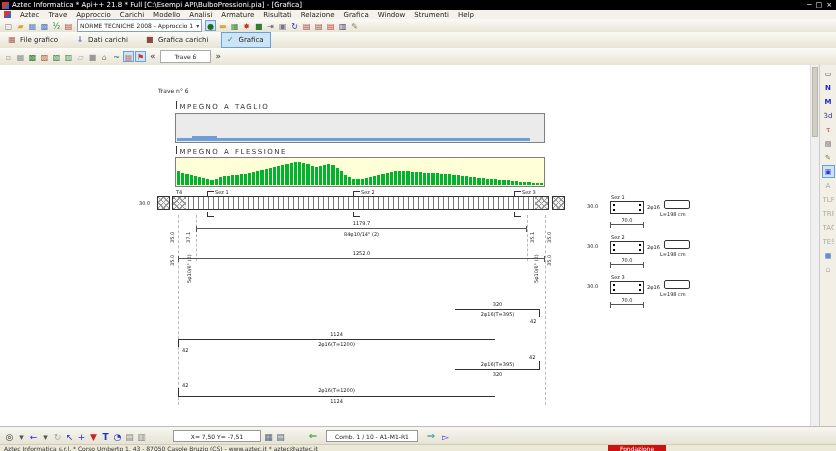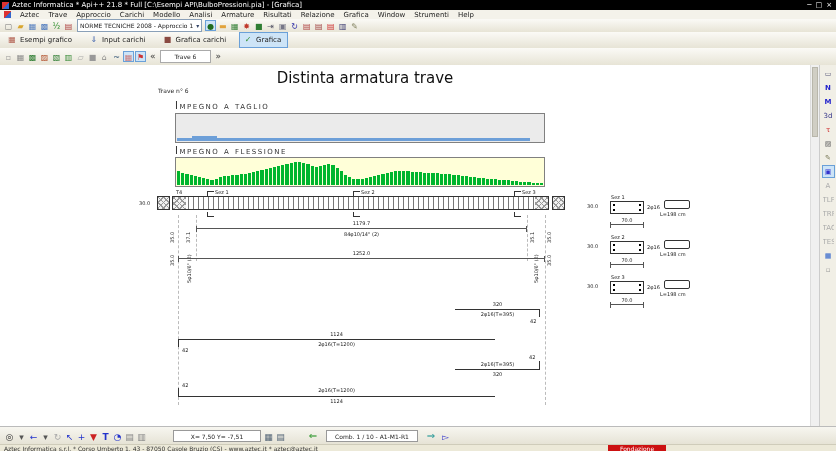--- a/index.html
+++ b/index.html
@@ -159,25 +159,25 @@
         <span class="icon " style="color: rgb(153, 51, 51);">▤</span>
         <span class="icon " style="color: rgb(204, 34, 34);">▤</span>
         <span class="icon " style="color: rgb(68, 68, 119);">▥</span>
         <span class="icon " style="color: rgb(136, 136, 102);">✎</span>
       </span>
   </div>
 
   <div class="toolbar t2">
     <span class="modebtn">
       <span class="mico c0">▦</span>
-      <span>Esempi grafico</span>
+      <span>File grafico</span>
     </span>
     <span class="modebtn">
       <span class="mico c1">⇓</span>
-      <span>Input carichi</span>
+      <span>Dati carichi</span>
     </span>
     <span class="modebtn">
       <span class="mico c2">■</span>
       <span>Grafica carichi</span>
     </span>
     <span class="modebtn active">
       <span class="mico c3">✓</span>
       <span>Grafica</span>
     </span>
   </div>
@@ -197,21 +197,20 @@
         <span class="icon active" style="color: rgb(204, 119, 119);">▦</span>
         <span class="icon active" style="color: rgb(204, 51, 51);">⚑</span>
       </span>
     <span class="navbtn">«</span>
     <span class="tab">Trave 6</span>
     <span class="navbtn">»</span>
   </div>
 
   <div class="canvas">
 
-    <div class="dtitle">Distinta armatura trave</div>
     <div class="txt" style="left:158px;top:22px;font-size:6px;">Trave n° 6</div>
 
     <div class="dheading" style="left:175px;top:35px;">Impegno a taglio</div>
     <div class="diagbox tbox" style="left:175px;top:48px;">
       <div class="tsegs">
           <div style="width: 4%; height: 10%; background: rgb(109, 159, 216);"></div>
           <div style="width: 7%; height: 20%; background: rgb(109, 159, 216);"></div>
           <div style="width: 85.5%; height: 10%; background: rgb(109, 159, 216);"></div>
           <div style="width: 3.5%; height: 0%; background: rgb(109, 159, 216);"></div>
         </div>

